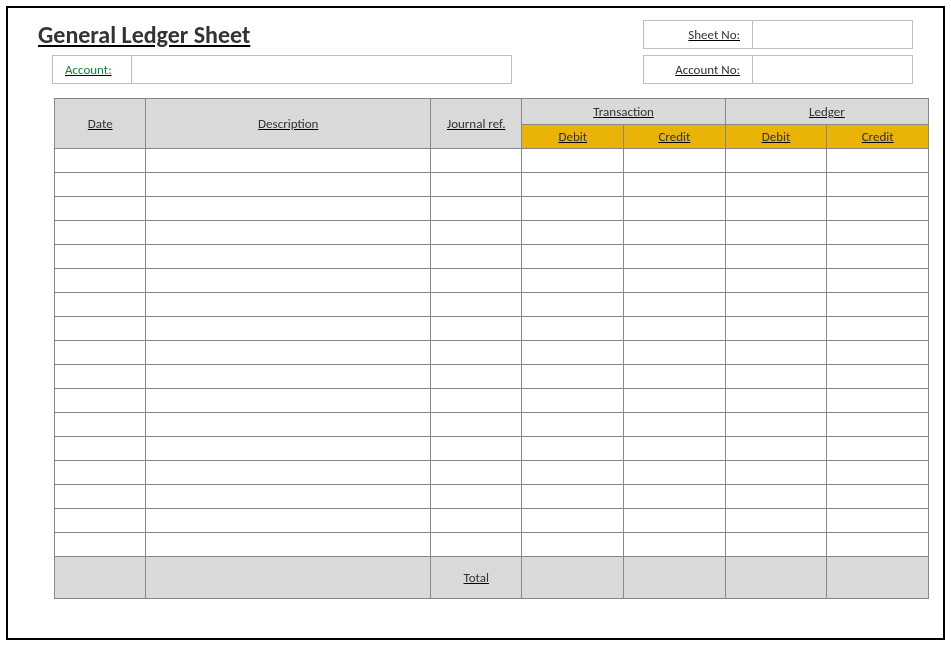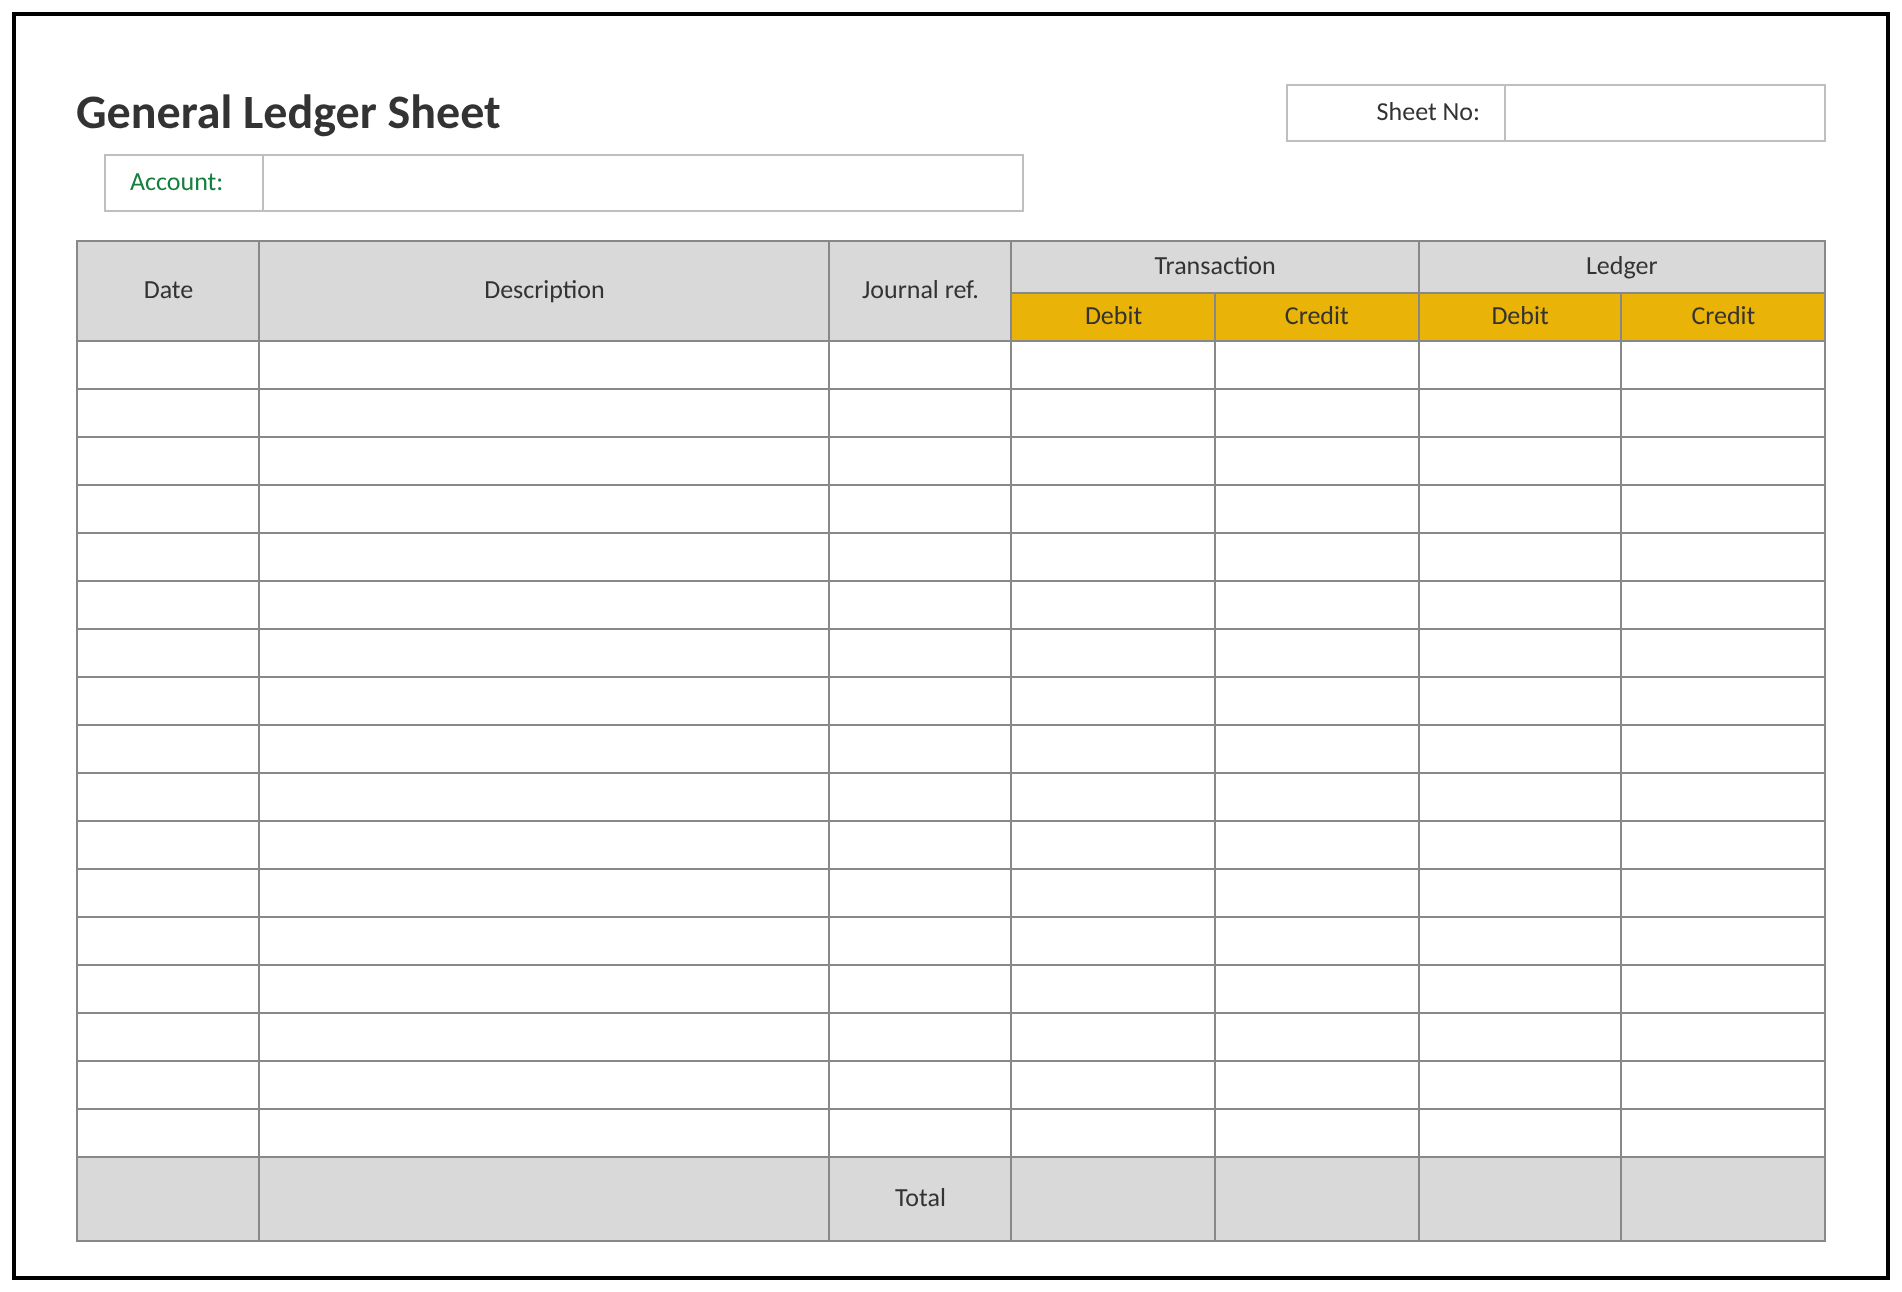--- a/index.html
+++ b/index.html
@@ -9,21 +9,22 @@
     }
     body {
       font-family: Calibri, Arial, sans-serif;
       background: #fff;
       padding: 6px;
     }
     .page-border {
       border: 2px solid #000;
       width: 939px;
       height: 634px;
-      padding: 34px 30px;
+      padding: 12px 30px;
+      text-decoration: underline;
     }
     .header-row {
       display: flex;
       justify-content: space-between;
       align-items: flex-start;
       margin-bottom: 6px;
     }
     .title {
       font-size: 24px;
       font-weight: bold;
@@ -70,20 +71,21 @@
     .account-value {
       border: 1px solid #bfbfbf;
       border-left: none;
       width: 380px;
       padding: 6px;
     }
     table.ledger {
       width: 100%;
       border-collapse: collapse;
       table-layout: fixed;
+      margin-left: 16px;
     }
     table.ledger th,
     table.ledger td {
       border: 1px solid #888;
       font-size: 13px;
       height: 24px;
       text-align: center;
       vertical-align: middle;
       color: #333;
     }
@@ -121,20 +123,24 @@
         <div class="meta-label">Sheet No:</div>
         <div class="meta-value"></div>
       </div>
     </div>
   </div>
 
   <div class="meta-row2">
     <div class="account-box">
       <div class="account-label">Account:</div>
       <div class="account-value"></div>
+    </div>
+    <div class="meta-box">
+      <div class="meta-label">Account No:</div>
+      <div class="meta-value"></div>
     </div>
   </div>
 
   <table class="ledger">
     <colgroup>
       <col class="col-date">
       <col class="col-desc">
       <col class="col-ref">
       <col class="col-amt">
       <col class="col-amt">

